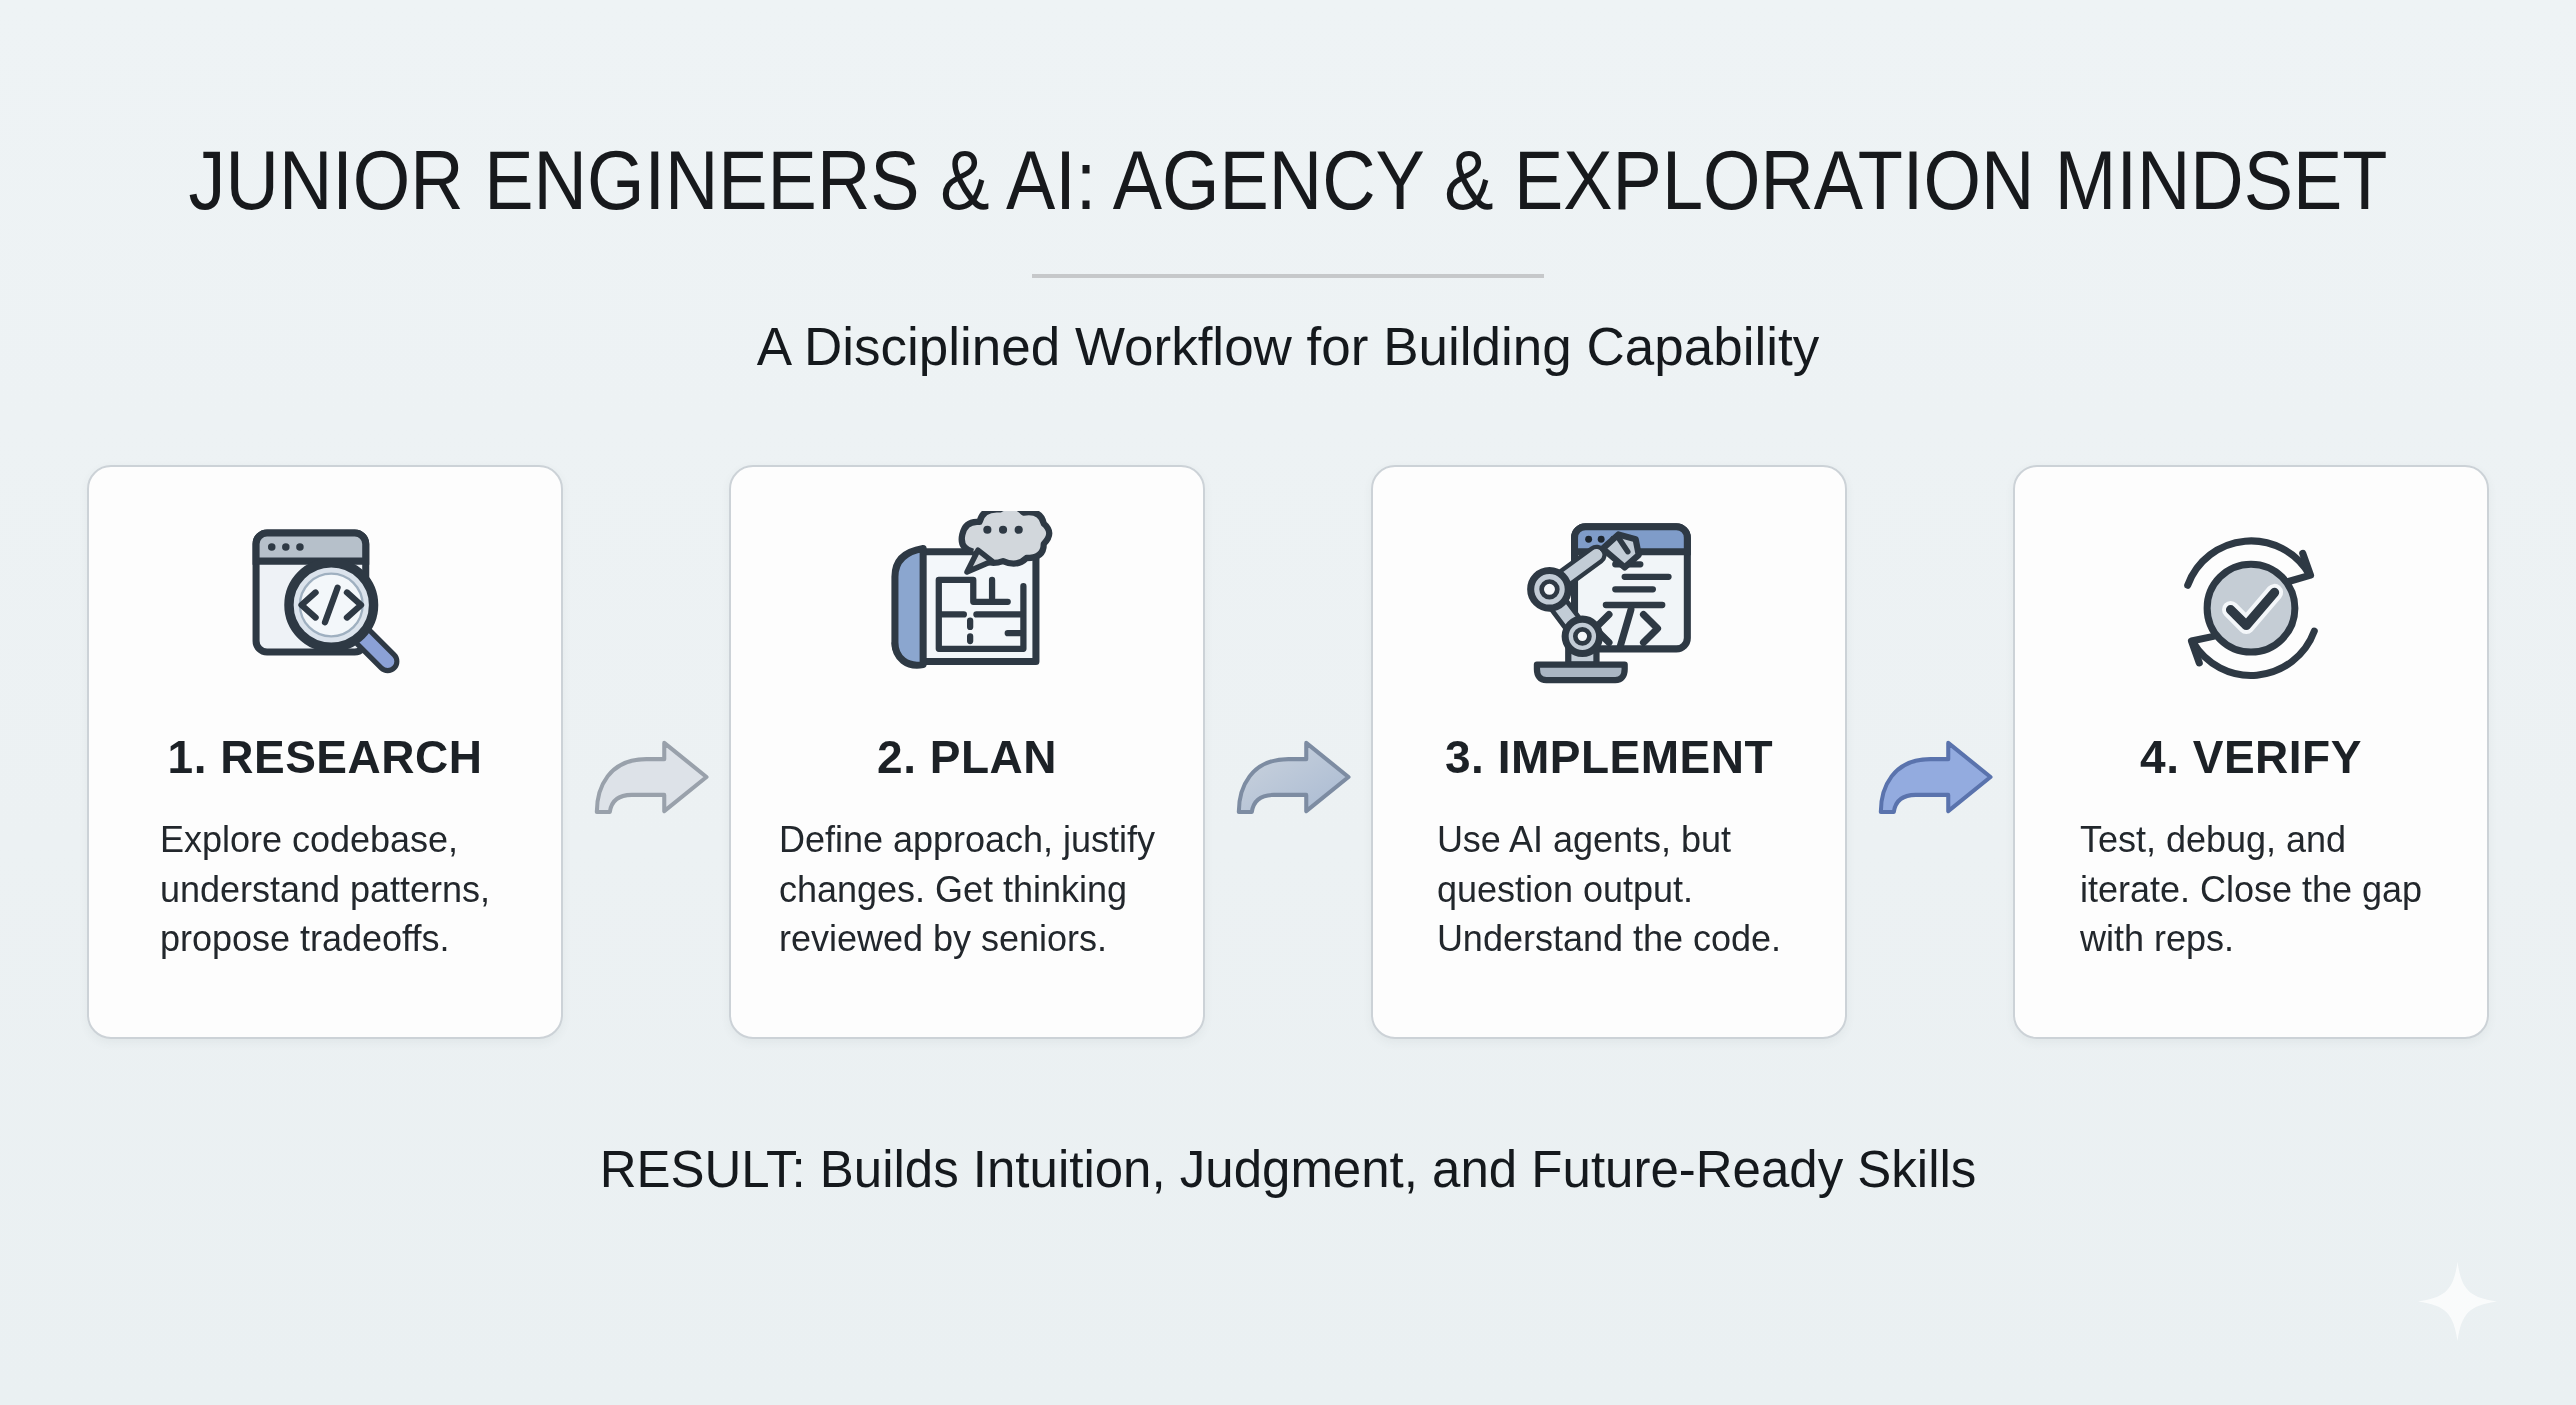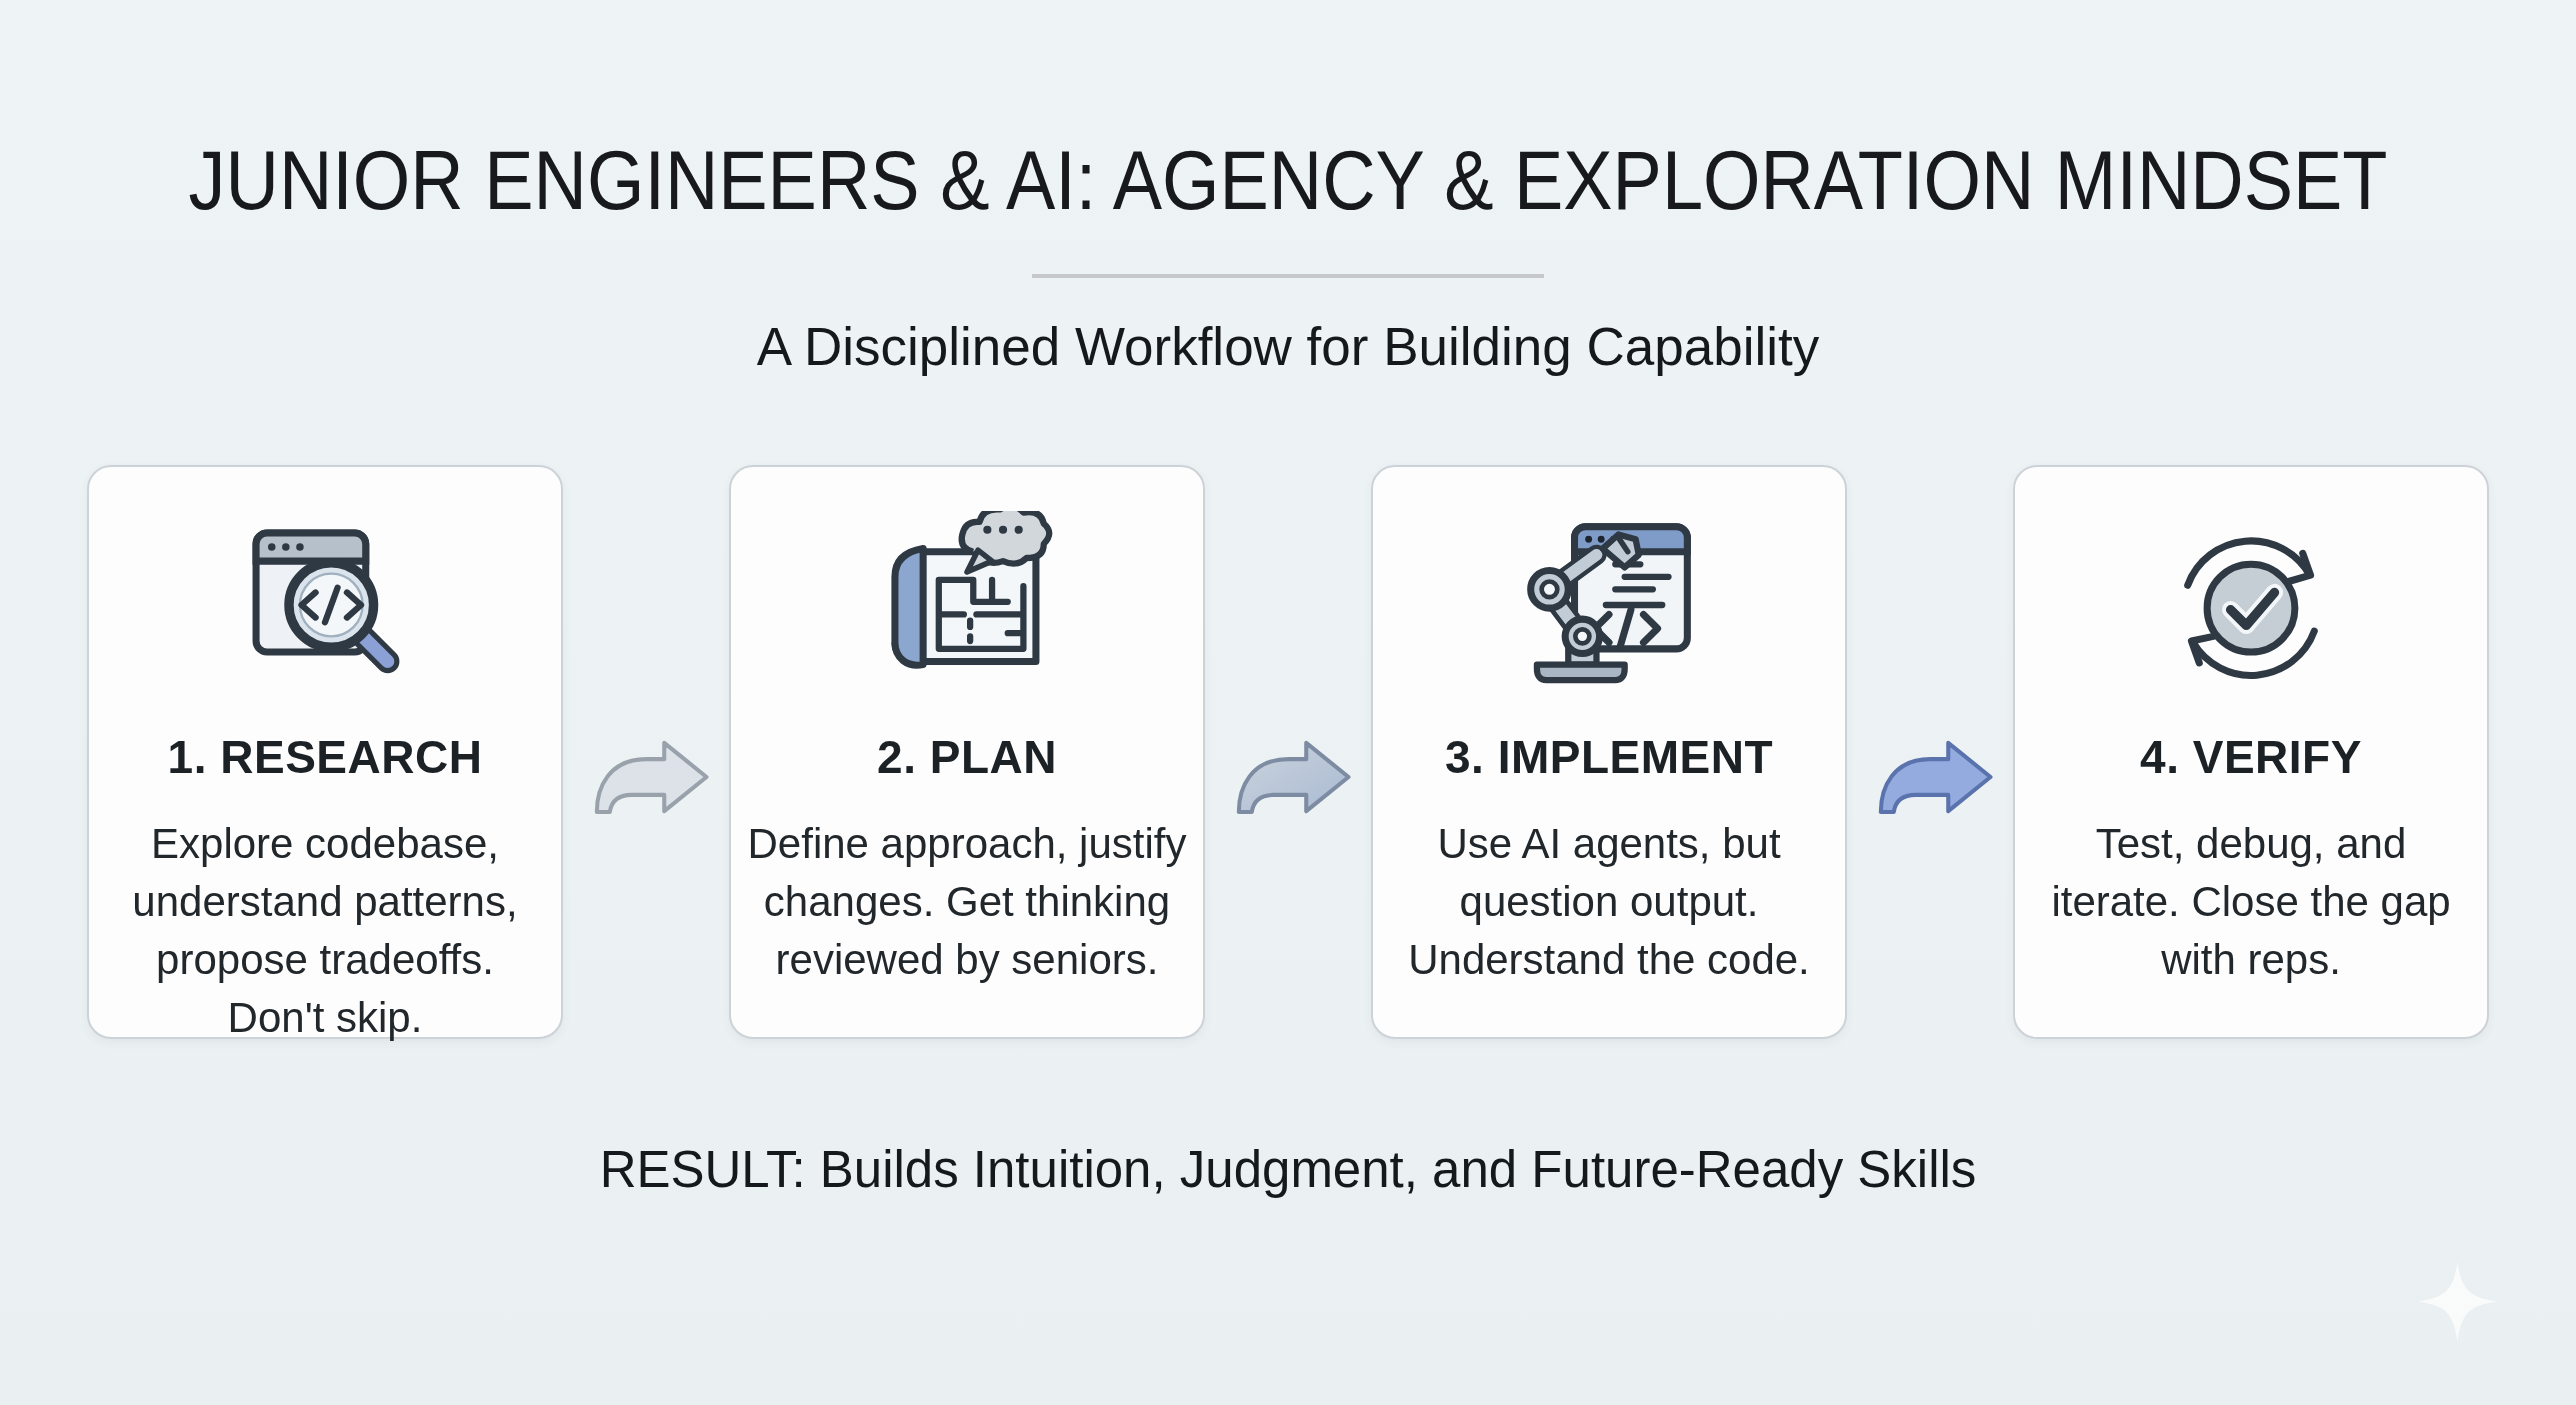--- a/index.html
+++ b/index.html
@@ -19,21 +19,21 @@
   .flow-row { display:flex; justify-content:center; align-items:stretch; margin-top:88px;gap:32px; }
   .card {
     width:476px; height:574px; background:#fdfdfd;
     border:2.3px solid #ccd2d7; border-radius:24px;
     box-shadow:0 3.7px 9.1px rgba(70,80,92,.06);
     display:flex; flex-direction:column; align-items:center; padding-top:44px;
   }
   .icon { width:188px; height:188px; display:flex; align-items:center; justify-content:center; }
   .icon svg { width:188px; height:188px; }
   .step-heading { font-size:46px; font-weight:600; letter-spacing:0.5px; color:#1c2126; margin-top:31px; }
-  .step-body { margin-top:31px; font-size:42px; line-height:1.38; color:#22272c; text-align:center; }
+  .step-body { margin-top:31px; font-size:36px; line-height:1.38; color:#22272c; text-align:left; }
   .step-body .line { display:block; }
   .arrow-slot { width:102px; position:relative; }
   .arrow-slot svg { position:absolute; width:130px; height:90px; top:267px; left:-12px; z-index:2; }
   .result { text-align:center; font-size:51px; font-weight:500; color:#15191d; margin-top:101px; }
   .sparkle { position:absolute; right:79px; bottom:64px; opacity:.75; }
   .ico-stroke { stroke:#2e3944; fill:none; stroke-linecap:round; stroke-linejoin:round; }
 </style>
 </head>
 <body>
 
@@ -60,21 +60,20 @@
           <circle cx="64" cy="60" r="27" fill="#dbe3ec" stroke="#2e3944" stroke-width="6"></circle>
           <circle cx="64" cy="60" r="20" fill="#f3f7fa" stroke="#9fb0c0" stroke-width="1.5"></circle>
           <path class="ico-stroke" d="M54,52 l-9,8 9,8 M74,52 l9,8 -9,8 M68,49 l-8,22" stroke-width="4"></path>
         </svg>
       </div>
       <div class="step-heading">1. RESEARCH</div>
       <p class="step-body">
         <span class="line">Explore codebase,</span>
         <span class="line">understand patterns,</span>
         <span class="line">propose tradeoffs.</span>
-        <span class="line">Don't skip.</span>
       </p>
     </div>
 
     <div class="arrow-slot">
       <svg viewBox="0 0 160 110">
         <path d="M100,33 L100,13 L152,55 L100,97 L100,77 L60,77 C44,77 35,84 33,98 L17,98 C17,68 32,33 78,33 Z" fill="#dde2e8" stroke="#99a1ab" stroke-width="5" stroke-linejoin="round"></path>
       </svg>
     </div>
 
     <div class="card">

